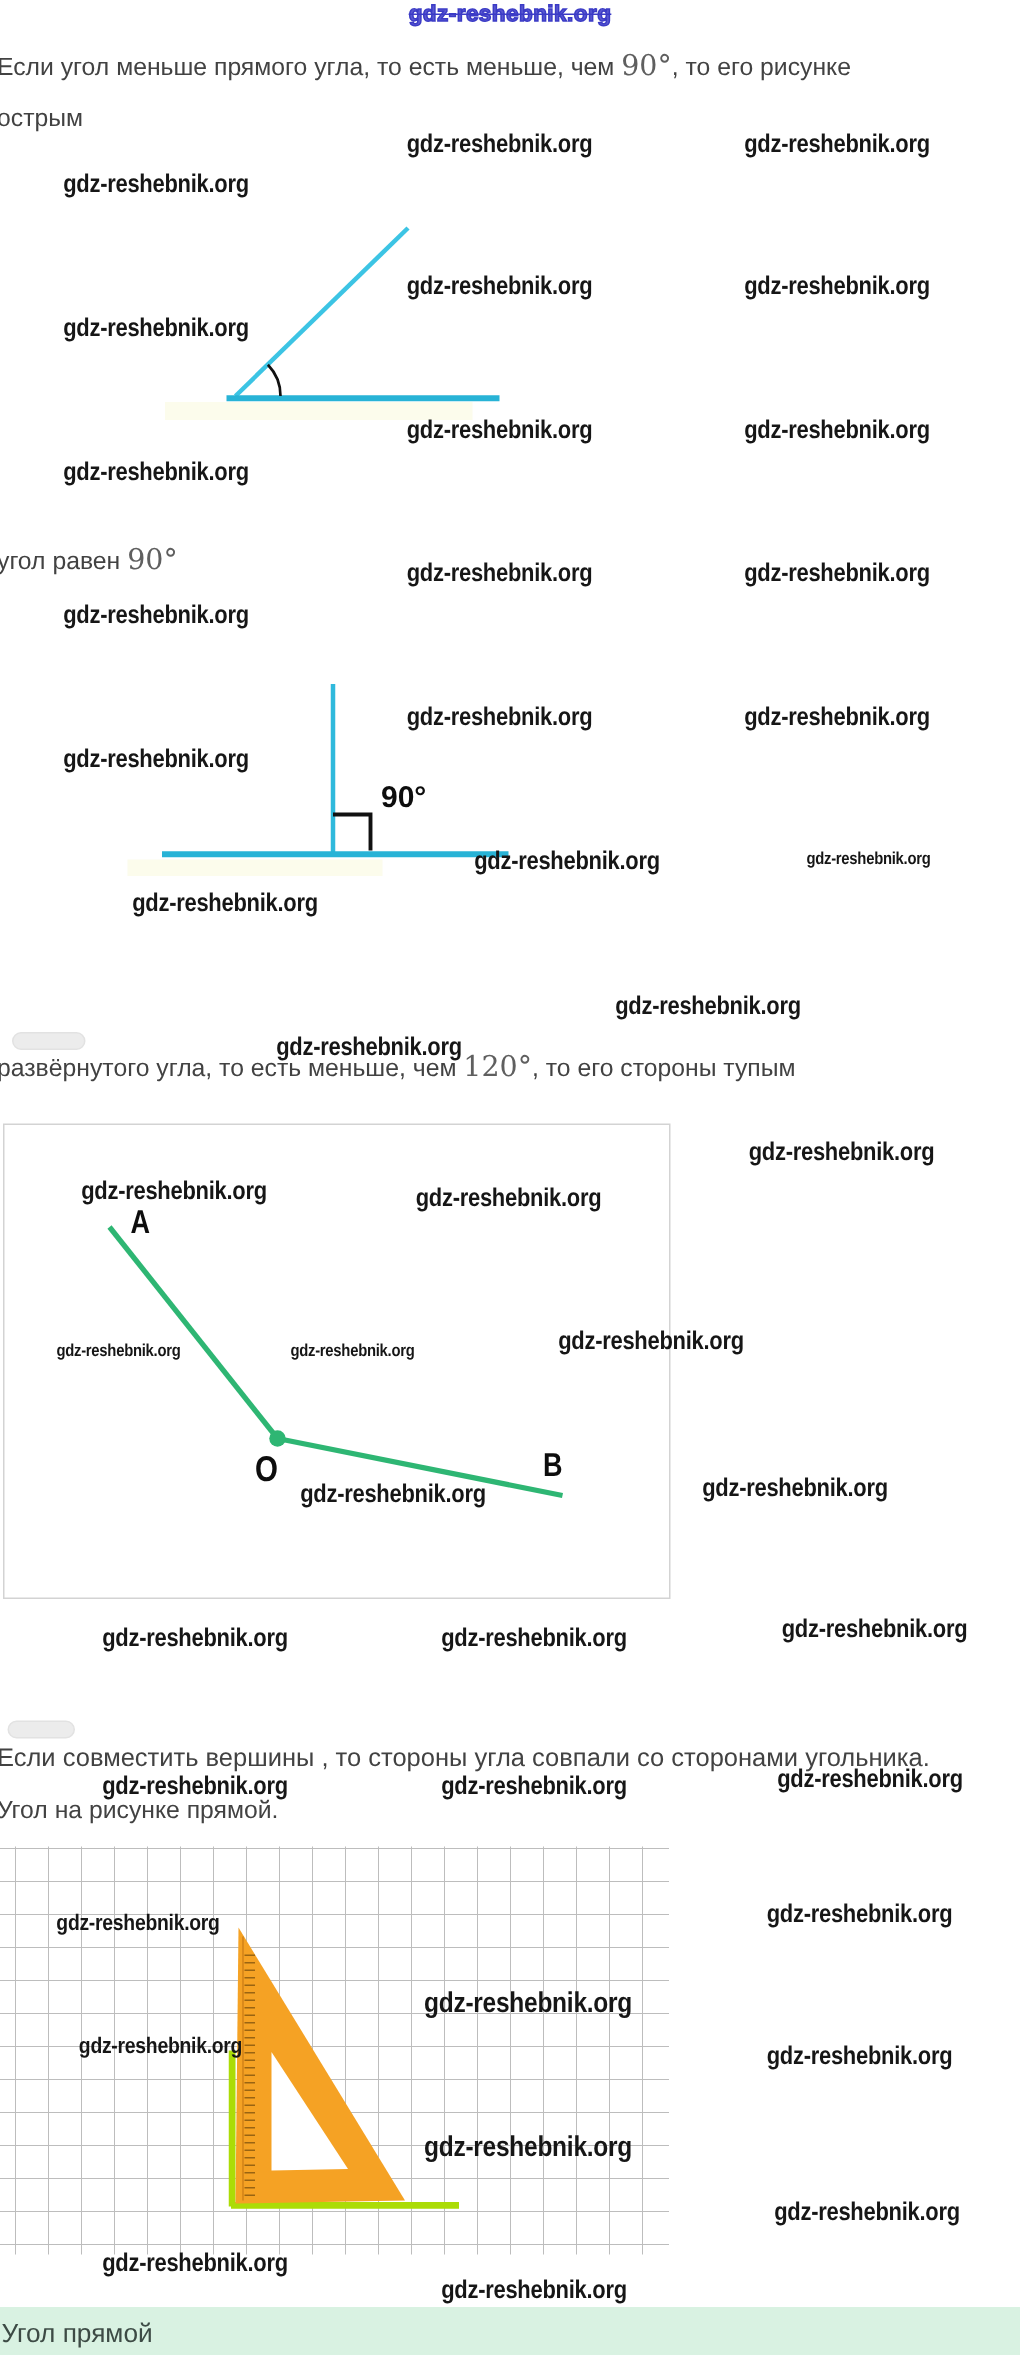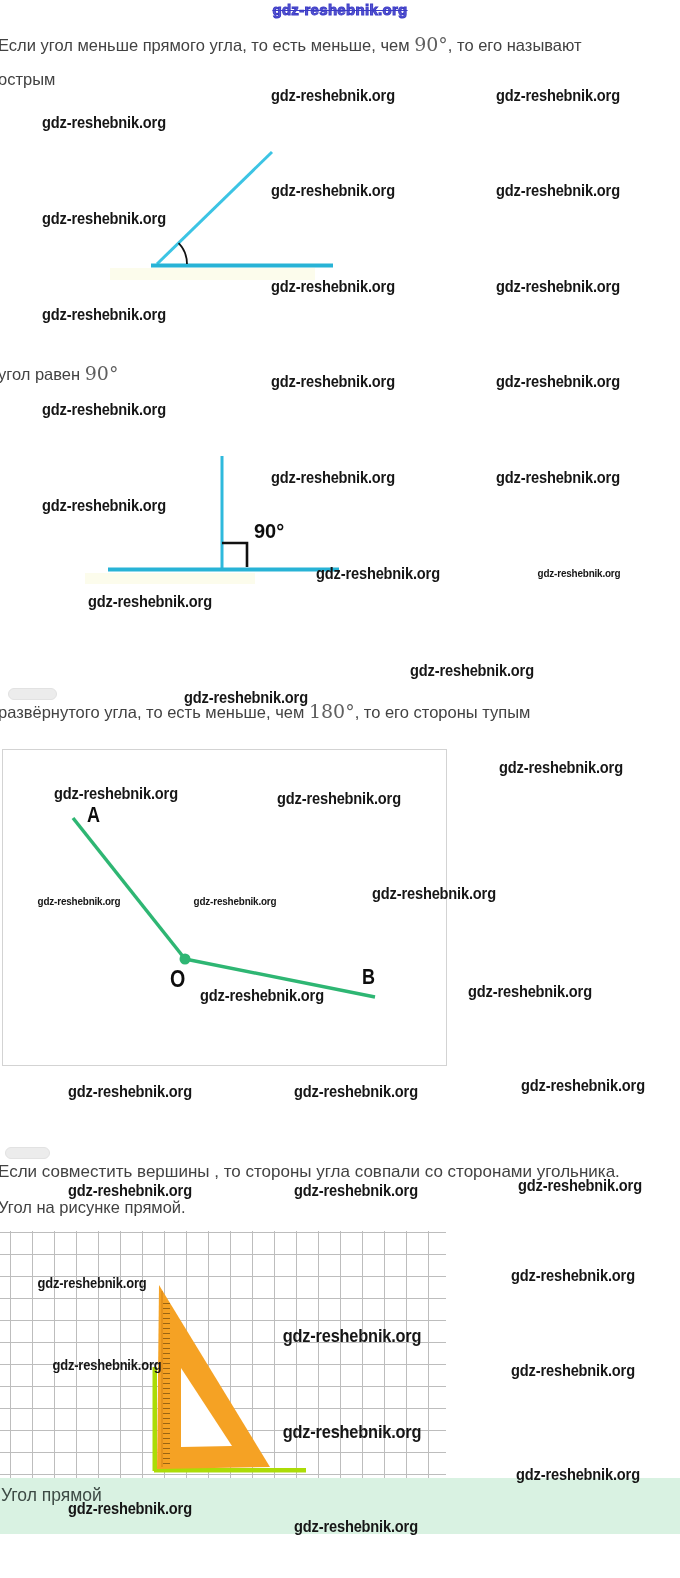--- a/index.html
+++ b/index.html
@@ -45,35 +45,35 @@
       linear-gradient(90deg,#bdbdbd 1px, transparent 1px);
     background-size:22px 22px,22px 22px;
     background-position:0 1px,10px 0;
   }
   .grid-area svg{position:absolute;left:0;top:0;}
   .pill{
     position:absolute;background:#ececec;border:1px solid #e2e2e2;
     border-radius:6px;z-index:2;
   }
   .banner{
-    position:absolute;left:0;top:1478px;width:680px;height:56px;
+    position:absolute;left:0;top:1538px;width:680px;height:32px;
     background:#d9f2e2;z-index:4;
   }
   .banner span{
     position:absolute;left:1px;top:7px;font-size:17.5px;color:#3d4b45;
   }
 </style>
 </head>
 <body>
 
 <div class="page">
 
   <div class="site-title">gdz-reshebnik.org</div>
 
-  <p class="tline" style="top:34px"><span>Если угол меньше прямого угла, то есть меньше, чем </span><span class="math">90°</span><span>, то его называют</span></p>
+  <p class="tline" style="top:34px"><span>Если угол меньше прямого угла, то есть меньше, чем </span><span class="math">90°</span><span>, то его рисунке</span></p>
   <p class="tline" style="top:68px">острым</p>
 
   <svg class="fig" style="left:0;top:130px" width="360" height="165" viewBox="0 0 360 165">
     <rect x="110" y="138" width="205" height="12" fill="#fbfbe6" opacity="0.75"></rect>
     <line x1="157" y1="134" x2="272" y2="22" stroke="#3cc4e4" stroke-width="3"></line>
     <line x1="151" y1="135.5" x2="333" y2="135.5" stroke="#28b3d6" stroke-width="4"></line>
     <path d="M 187 134 A 30 30 0 0 0 178.6 113.2" fill="none" stroke="#111" stroke-width="1.8"></path>
   </svg>
 
   <p class="tline" style="top:363px"><span>угол равен </span><span class="math">90°</span></p>
@@ -81,21 +81,21 @@
   <svg class="fig" style="left:0;top:450px" width="360" height="145" viewBox="0 0 360 145">
     <rect x="85" y="123" width="170" height="11" fill="#fbfbe6" opacity="0.75"></rect>
     <line x1="222" y1="6" x2="222" y2="121" stroke="#2fb9dc" stroke-width="3"></line>
     <line x1="108" y1="119.5" x2="339" y2="119.5" stroke="#28b3d6" stroke-width="4"></line>
     <path d="M 222 93 L 247 93 L 247 117" fill="none" stroke="#111" stroke-width="2.6"></path>
     <text x="254" y="88" font-size="20" font-weight="bold" fill="#0d0d0d" font-family="Liberation Sans, sans-serif">90°</text>
   </svg>
 
   <div class="pill" style="left:8px;top:688px;width:47px;height:10px"></div>
 
-  <p class="tline" style="top:701px"><span>развёрнутого угла, то есть меньше, чем </span><span class="math">180°</span><span>, то его стороны тупым</span></p>
+  <p class="tline" style="top:701px"><span>развёрнутого угла, то есть меньше, чем </span><span class="math">120°</span><span>, то его стороны тупым</span></p>
 
   <div class="obtuse-box">
     <svg width="443" height="315" viewBox="0 0 443 315">
       <line x1="70" y1="68" x2="182" y2="209" stroke="#2eb673" stroke-width="3.5"></line>
       <line x1="182" y1="209" x2="372" y2="247" stroke="#2eb673" stroke-width="3.5"></line>
       <circle cx="182" cy="209" r="5.5" fill="#2eb673"></circle>
       <text transform="translate(84,72) scale(0.82,1)" font-size="22" font-weight="600" fill="#0d0d0d" font-family="Liberation Sans, sans-serif">A</text>
       <text transform="translate(167,237) scale(0.82,1)" font-size="24" font-weight="600" fill="#0d0d0d" font-family="Liberation Sans, sans-serif">O</text>
       <text transform="translate(359,234) scale(0.82,1)" font-size="22" font-weight="600" fill="#0d0d0d" font-family="Liberation Sans, sans-serif">B</text>
     </svg>

